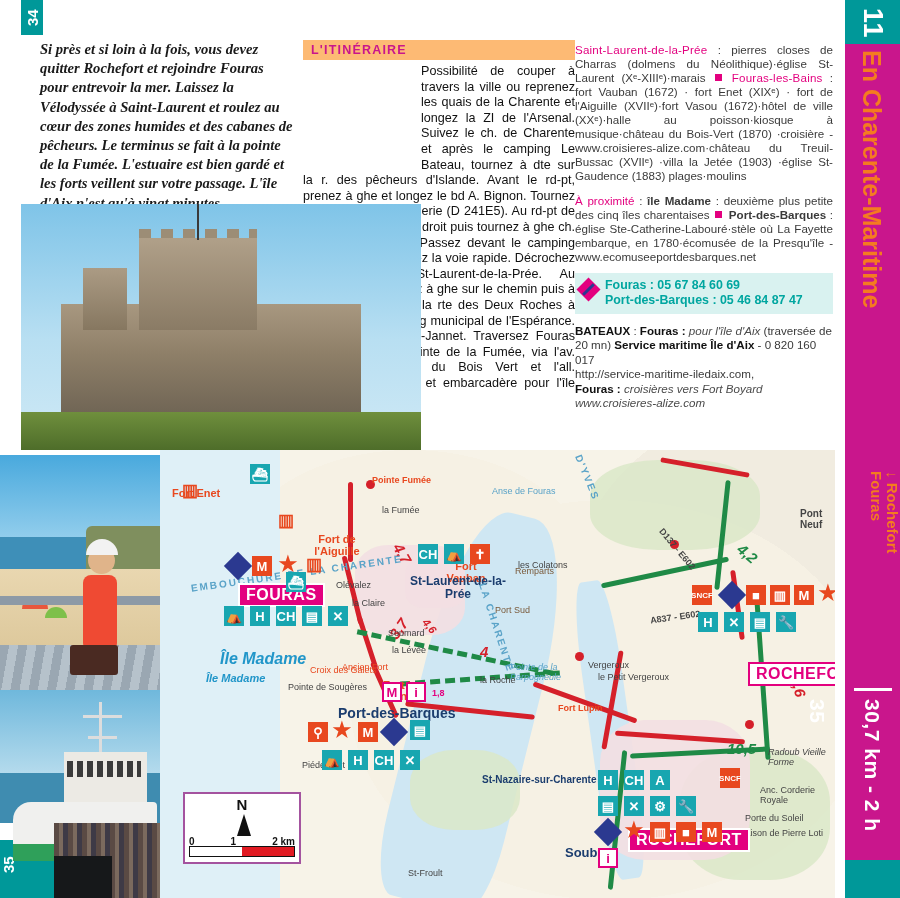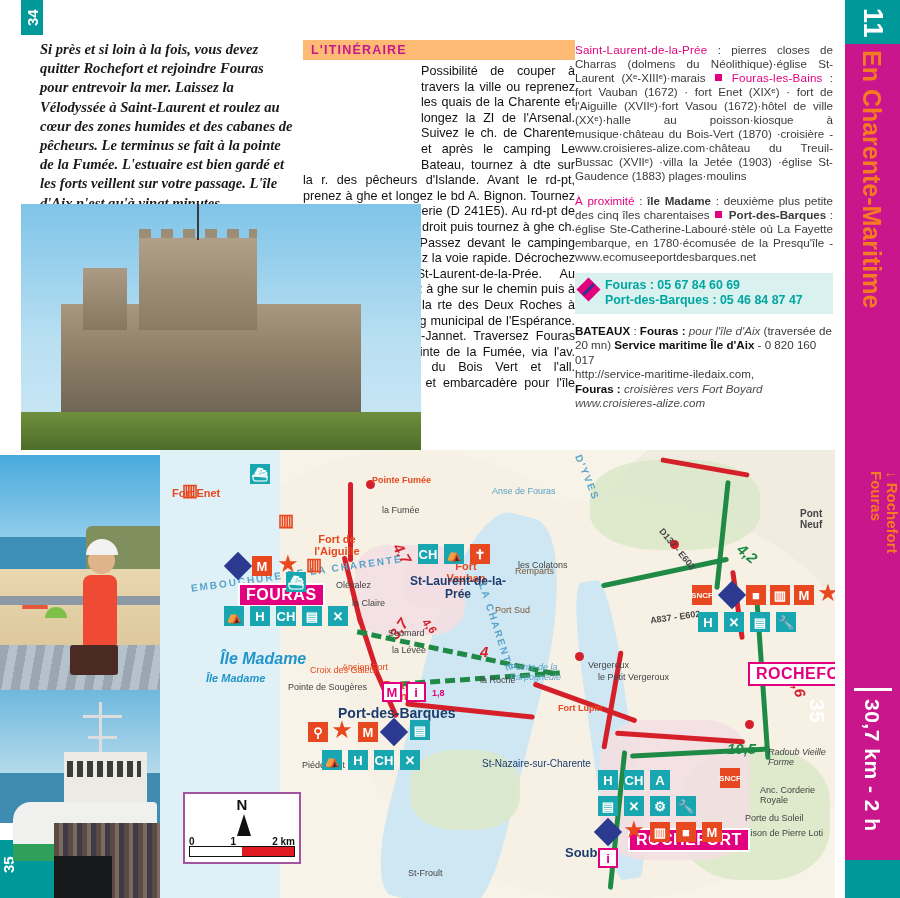--- a/index.html
+++ b/index.html
@@ -410,21 +410,21 @@
     <div class="place-label sm" style="left:228px;top:178px;">Soumard</div>
     <div class="place-label sm" style="left:232px;top:195px;">la Lévée</div>
     <div class="place-label sm" style="left:320px;top:225px;">la Roche</div>
     <div class="place-label" style="left:213px;top:230px;color:#e8481f;width:54px;text-align:center;line-height:11px;">Fort la Pointe</div>
     <div class="place-label" style="left:178px;top:255px;font-size:14px;">Port-des-Barques</div>
     <div class="place-label sm" style="left:128px;top:232px;">Pointe de Sougères</div>
     <div class="place-label sm" style="left:142px;top:310px;">Piédemont</div>
     <div class="place-label sm" style="left:150px;top:215px;color:#e8481f;">Croix des Galets</div>
     <div class="place-label sm" style="left:182px;top:212px;color:#e8481f;">Ancien Fort</div>
     <div class="place-label sm" style="left:398px;top:253px;color:#e8481f;font-weight:bold;">Fort Lupin</div>
-    <div class="place-label sm" style="left:322px;top:308px;font-size:10px;font-weight:normal;color:#1b3d6e;">St-Nazaire-sur-Charente</div>
+    <div class="place-label sm" style="left:322px;top:324px;font-size:10px;font-weight:bold;color:#1b3d6e;">St-Nazaire-sur-Charente</div>
     <div class="place-label" style="left:405px;top:395px;font-size:13px;">Soubise</div>
     <div class="place-label sm" style="left:428px;top:210px;">Vergeroux</div>
     <div class="place-label sm" style="left:438px;top:222px;">le Petit Vergeroux</div>
     <div class="place-label sm" style="left:350px;top:212px;color:#5aa3c8;font-style:italic;width:60px;line-height:10px;">Pointe de la Parpogneule</div>
     <div class="place-label" style="left:640px;top:58px;color:#444;font-size:10px;line-height:11px;">Pont Neuf</div>
     <div class="place-label sm" style="left:608px;top:297px;font-style:italic;">Radoub Vieille Forme</div>
     <div class="place-label sm" style="left:600px;top:335px;">Anc. Corderie Royale</div>
     <div class="place-label sm" style="left:585px;top:363px;">Porte du Soleil</div>
     <div class="place-label sm" style="left:578px;top:378px;">Maison de Pierre Loti</div>
     <div class="place-label sm" style="left:248px;top:418px;">St-Froult</div>

